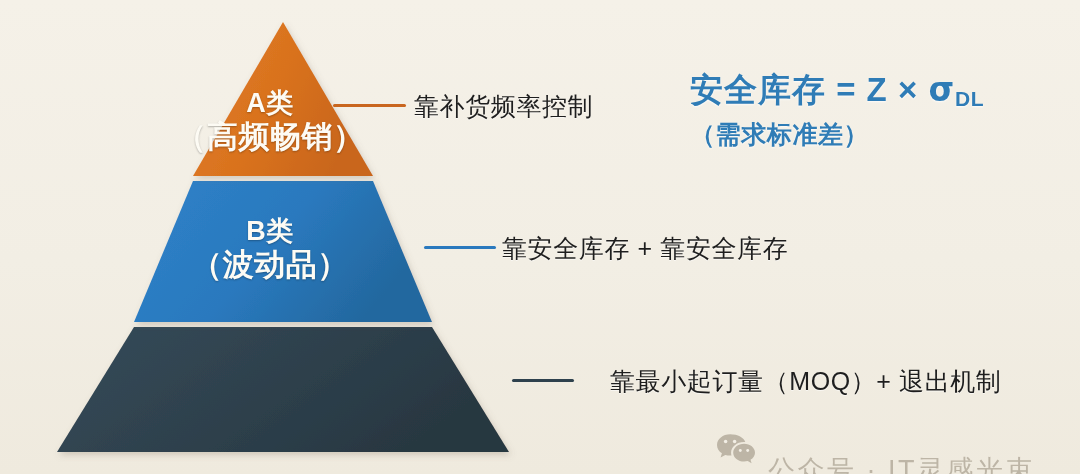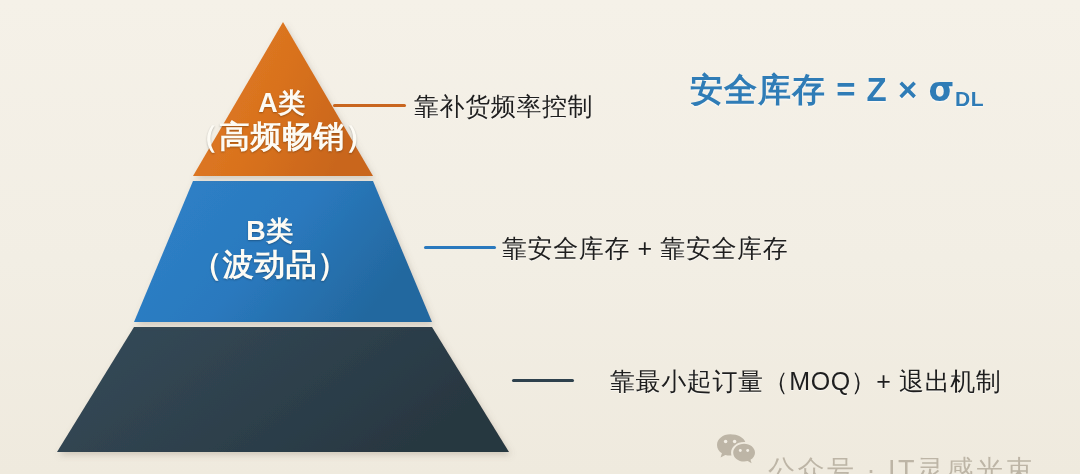--- a/index.html
+++ b/index.html
@@ -44,21 +44,21 @@
     font-size: 27px;
     font-weight: bold;
     letter-spacing: 0.5px;
   }
   .tier-sub {
     font-size: 31px;
     font-weight: bold;
     letter-spacing: 0.5px;
     margin-top: 2px;
   }
-  #tier-a-label { top: 88px; margin-left: 12px; }
+  #tier-a-label { top: 88px; }
   #tier-b-label { top: 216px; }
   #tier-c-label { top: 358px; }
 
   
   .connector {
     position: absolute;
     height: 3px;
     border-radius: 2px;
   }
   #connector-a {
@@ -192,20 +192,21 @@
   <div class="connector" id="connector-a"></div>
   <div class="connector" id="connector-b"></div>
   <div class="connector" id="connector-c"></div>
 
   <div class="callout" id="callout-a">靠补货频率控制</div>
   <div class="callout" id="callout-b">靠安全库存 + 靠安全库存</div>
   <div class="callout" id="callout-c">靠最小起订量（MOQ）+ 退出机制</div>
 
   <div id="formula-block">
     <div id="formula-main"><span>安全库存 = Z × </span><span class="sigma">σ</span><span class="sub">DL</span></div>
+    <div id="formula-sub">（需求标准差）</div>
   </div>
 
   <div id="watermark">
     <span>
       <svg id="wechat-icon" width="40" height="34" viewBox="0 0 40 34">
         <g fill="#b9b1a2">
           <path d="M14.2 1.2C6.8 1.2 1 6.0 1 11.9c0 3.4 1.9 6.4 4.9 8.4l-1.3 4.1 4.7-2.5c1.5.4 3.1.7 4.9.7.4 0 .9 0 1.3-.1-.3-.9-.4-1.8-.4-2.8 0-5.9 5.7-10.7 12.8-10.7.5 0 .9 0 1.4.1C28.1 4.6 21.8 1.2 14.2 1.2z"></path>
           <circle cx="9.6" cy="8.6" r="1.75" fill="#f3efe6"></circle>
           <circle cx="18.6" cy="8.6" r="1.75" fill="#f3efe6"></circle>
           <path d="M39 19.7c0-4.9-4.9-8.9-10.9-8.9s-10.9 4-10.9 8.9c0 4.9 4.9 8.9 10.9 8.9 1.3 0 2.5-.2 3.6-.5l3.9 2.1-1.1-3.4c2.7-1.6 4.5-4.2 4.5-7.1z"></path>

